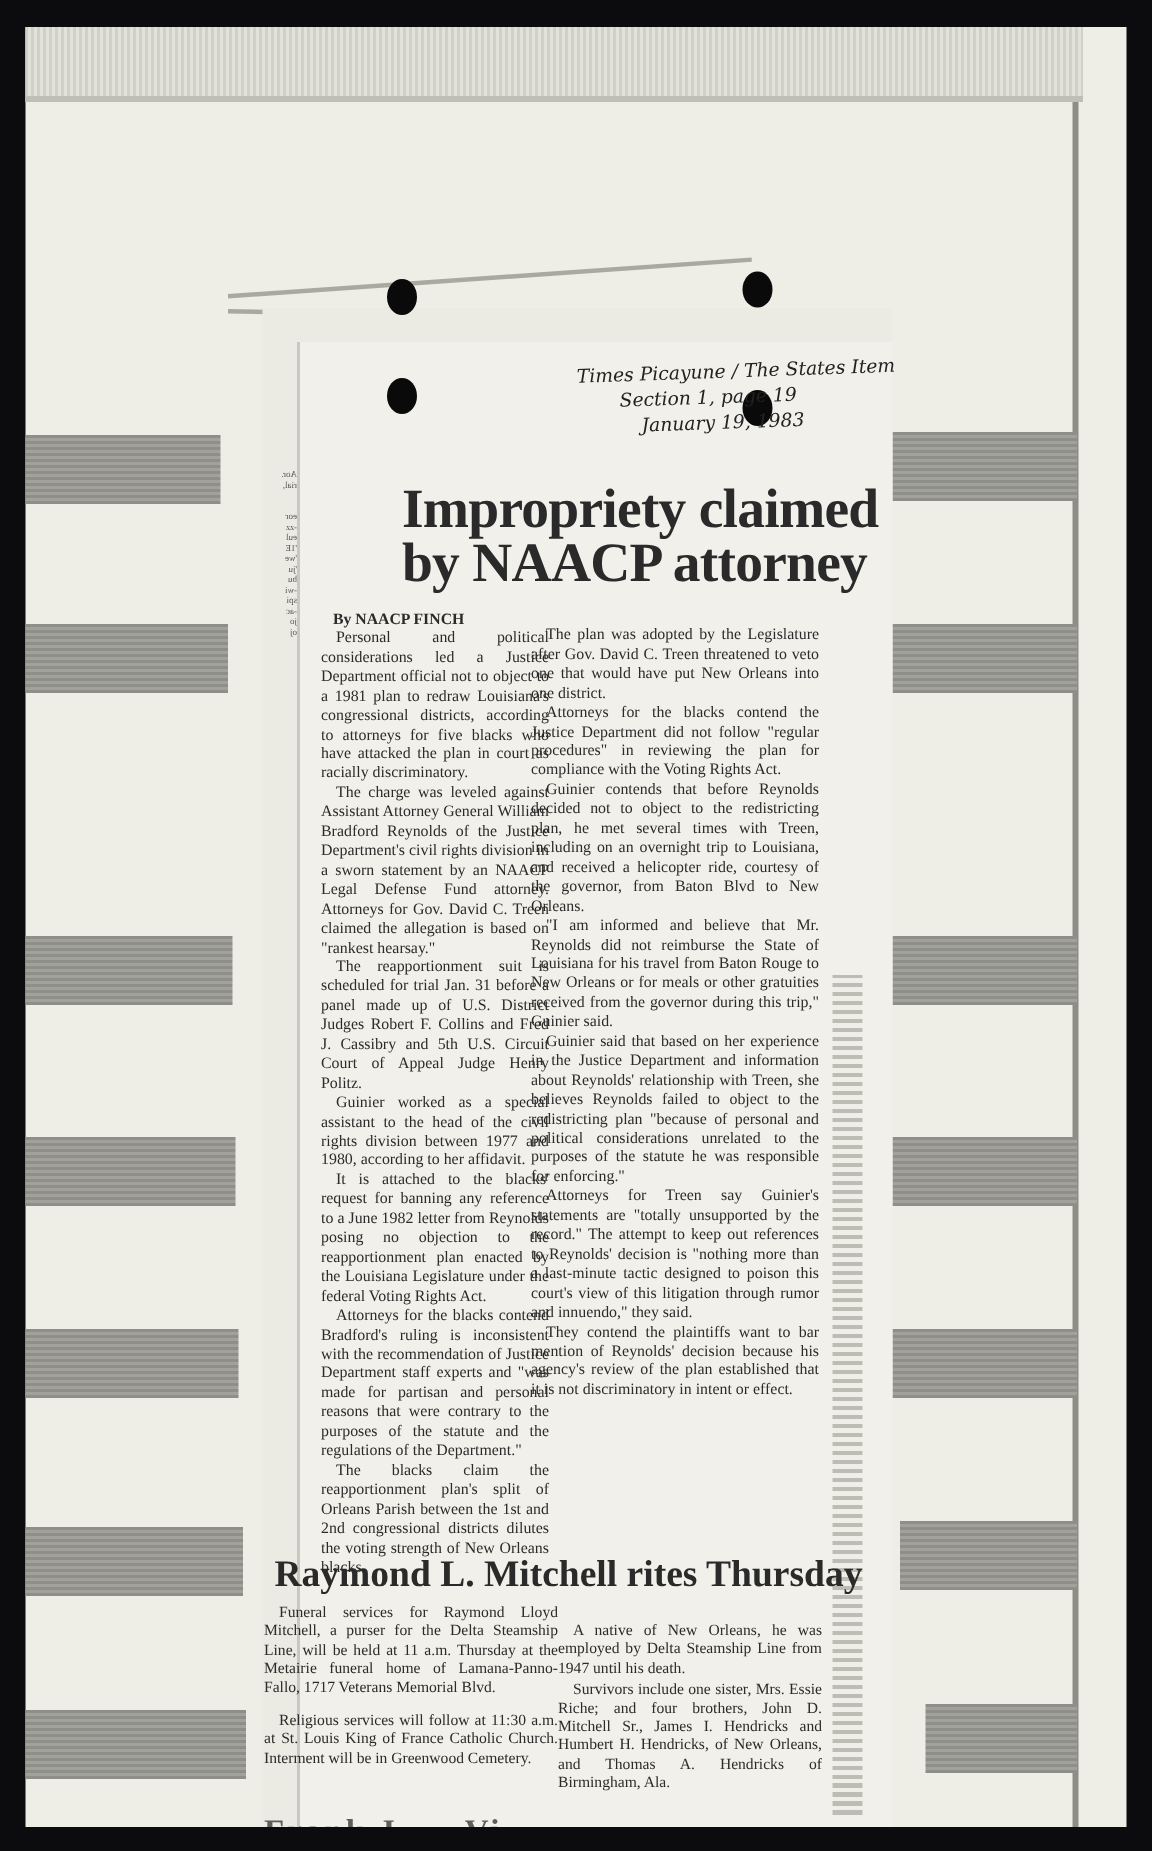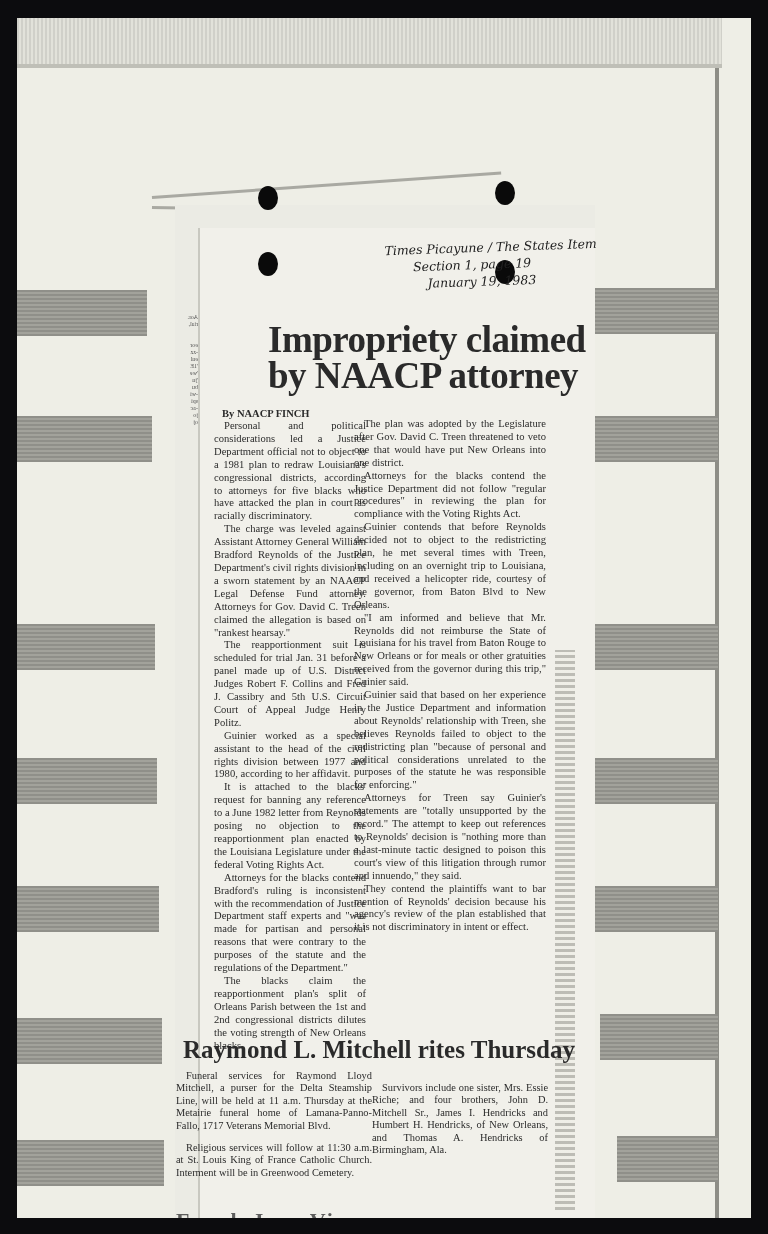--- a/index.html
+++ b/index.html
@@ -103,17 +103,18 @@
   <p>They contend the plaintiffs want to bar mention of Reynolds' decision because his agency's review of the plan established that it is not discriminatory in intent or effect.</p>
 </div>
 
 <div class="head2">Raymond L. Mitchell rites Thursday</div>
 
 <div class="ocol oc1">
   <p>Funeral services for Raymond Lloyd Mitchell, a purser for the Delta Steamship Line, will be held at 11 a.m. Thursday at the Metairie funeral home of Lamana-Panno-Fallo, 1717 Veterans Memorial Blvd.</p>
   <p style="margin-top:10px">Religious services will follow at 11:30 a.m. at St. Louis King of France Catholic Church. Interment will be in Greenwood Cemetery.</p>
 </div>
 <div class="ocol oc2">
+  <p>A native of New Orleans, he was employed by Delta Steamship Line from 1947 until his death.</p>
   <p>Survivors include one sister, Mrs. Essie Riche; and four brothers, John D. Mitchell Sr., James I. Hendricks and Humbert H. Hendricks, of New Orleans, and Thomas A. Hendricks of Birmingham, Ala.</p>
 </div>
 
 <div class="cuthead">Frank J. ... Vi...</div>
 <div class="bottombar"></div>
 
 </body></html>

